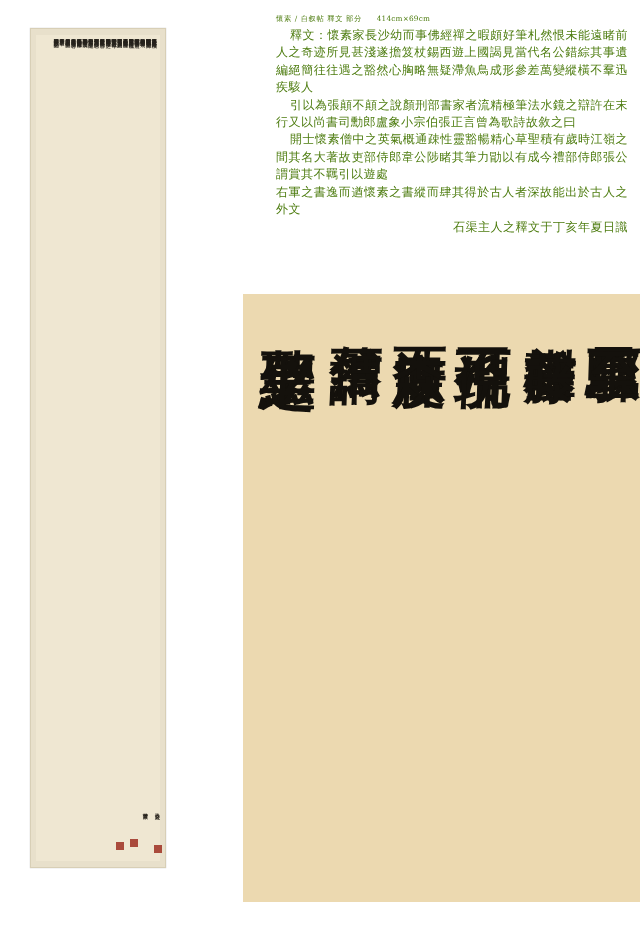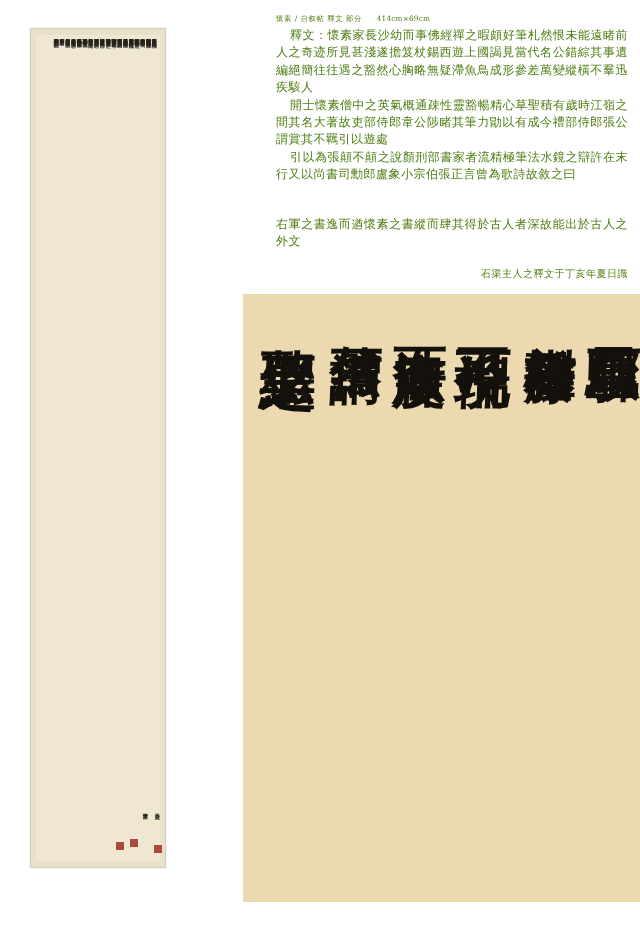--- a/index.html
+++ b/index.html
@@ -114,28 +114,28 @@
     font-family: "DejaVu Serif", serif;
     font-size: 12px;
     line-height: 1.45;
     letter-spacing: 0.5px;
     text-align: justify;
   }
   .cap-body p {
     margin: 0;
     text-indent: 14px;
   }
-  .cap-body p.noind { text-indent: 0; margin-top: 32px; }
+  .cap-body p.noind { text-indent: 0; }
   .cap-sign {
     font-family: "DejaVu Serif", serif;
-    font-size: 10px;
+    font-size: 12px;
     line-height: 1.45;
     letter-spacing: 0.5px;
     text-align: right;
-    margin-top: 17px;
+    margin-top: 1px;
   }
 
   
   .detail {
     position: absolute;
     left: 243px;
     top: 294px;
     width: 397px;
     height: 608px;
     background: #ecd9b0;
@@ -211,22 +211,22 @@
   </div>
 </div>
 
 <div class="caption">
   <div class="cap-head">
     <span>懷素 / 自叙帖  釋文 部分</span>
     <span class="dim">414cm×69cm</span>
   </div>
   <div class="cap-body">
     <p>釋文：懷素家長沙幼而事佛經禪之暇頗好筆札然恨未能遠睹前人之奇迹所見甚淺遂擔笈杖錫西遊上國謁見當代名公錯綜其事遺編絕簡往往遇之豁然心胸略無疑滯魚鳥成形參差萬變縱橫不羣迅疾駭人</p>
+    <p>引以為張顛不顛之說顏刑部書家者流精極筆法水鏡之辯許在末行又以尚書司勳郎盧象小宗伯張正言曾為歌詩故敘之曰</p>
     <p>開士懷素僧中之英氣概通疎性靈豁暢精心草聖積有歲時江嶺之間其名大著故吏部侍郎韋公陟睹其筆力勖以有成今禮部侍郎張公謂賞其不羈引以遊處</p>
-    <p>引以為張顛不顛之說顏刑部書家者流精極筆法水鏡之辯許在末行又以尚書司勳郎盧象小宗伯張正言曾為歌詩故敘之曰</p>
     <p class="noind">右軍之書逸而遒懷素之書縱而肆其得於古人者深故能出於古人之外文</p>
   </div>
   <div class="cap-sign">石渠主人之釋文于丁亥年夏日識</div>
 </div>
 
 <div class="detail">
   <div class="detail-grid">
     <div class="d-col c1">風雨驟至</div>
     <div class="d-col c2">雜樹垂藤</div>
     <div class="d-col c3">不可端倪</div>

